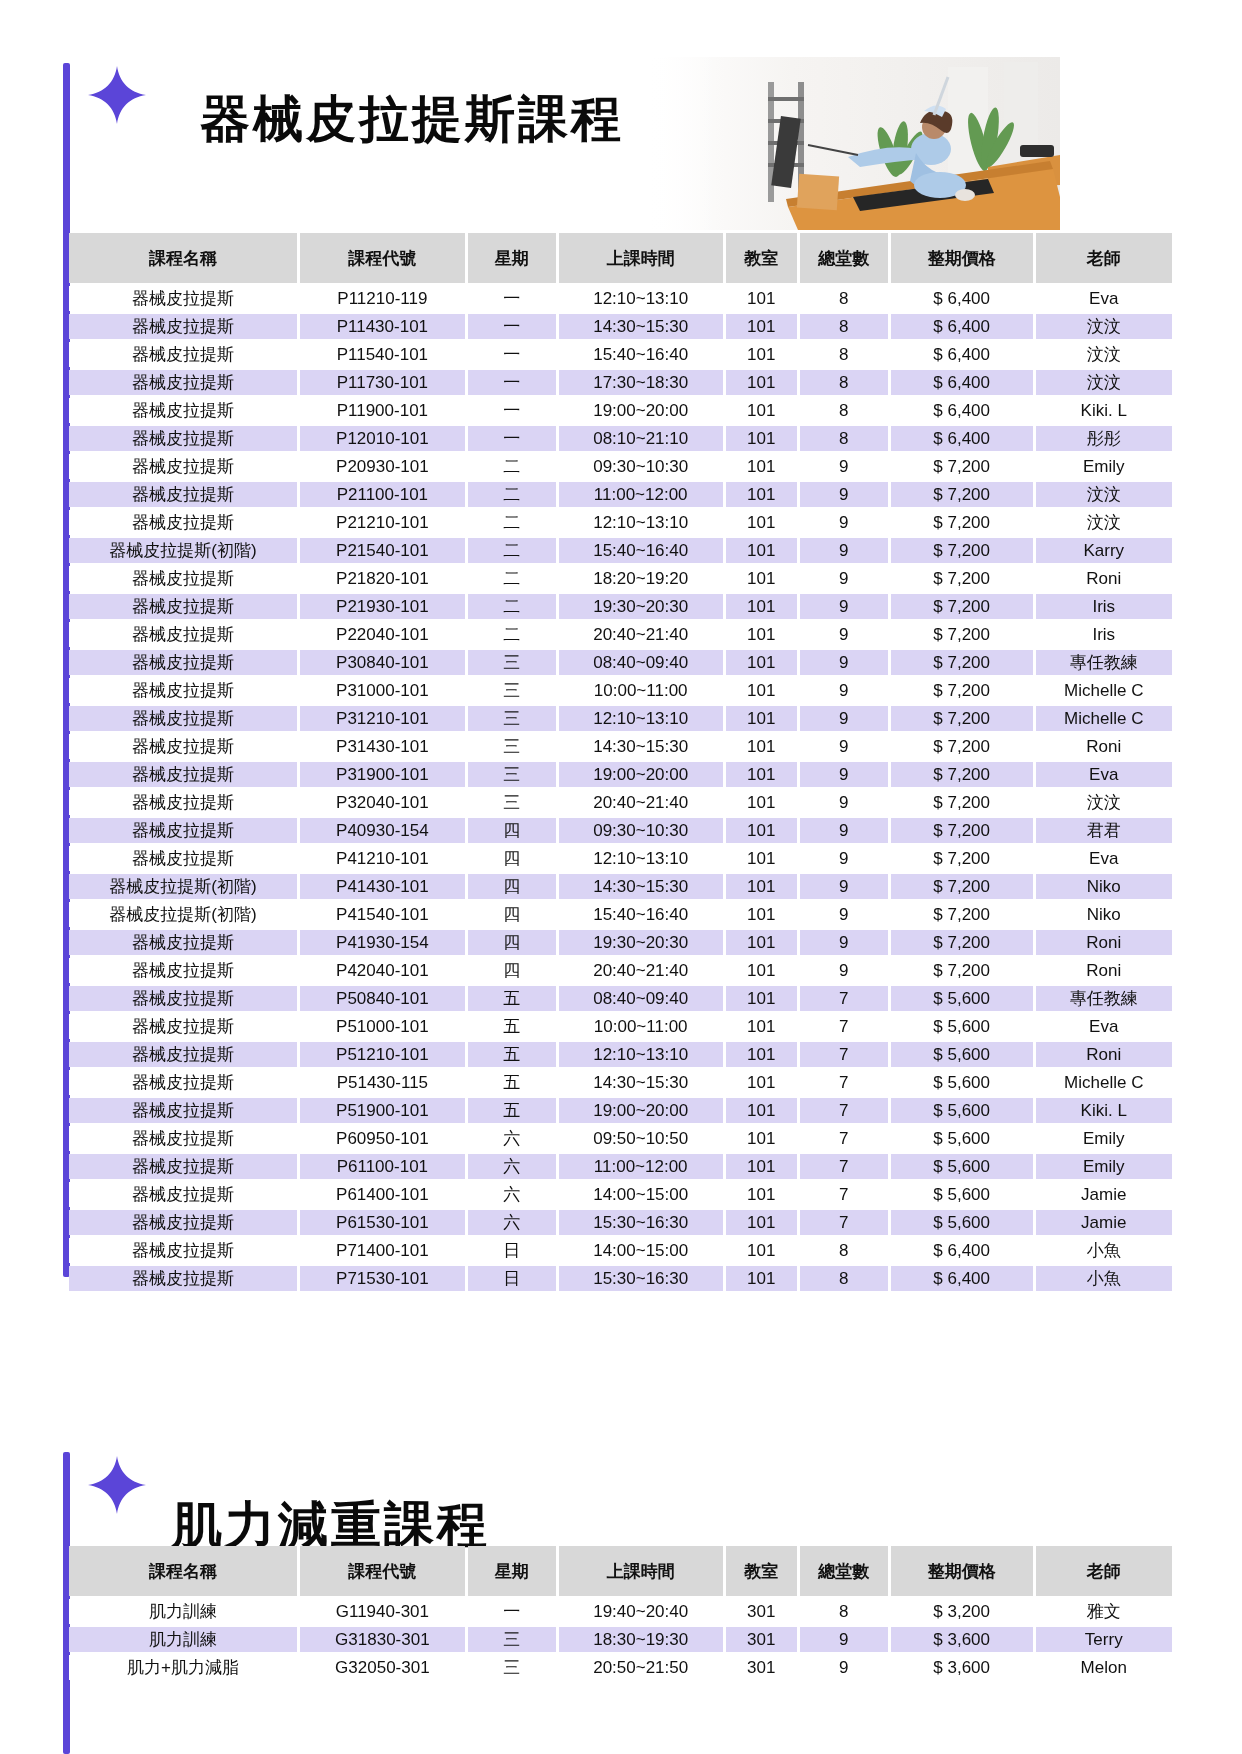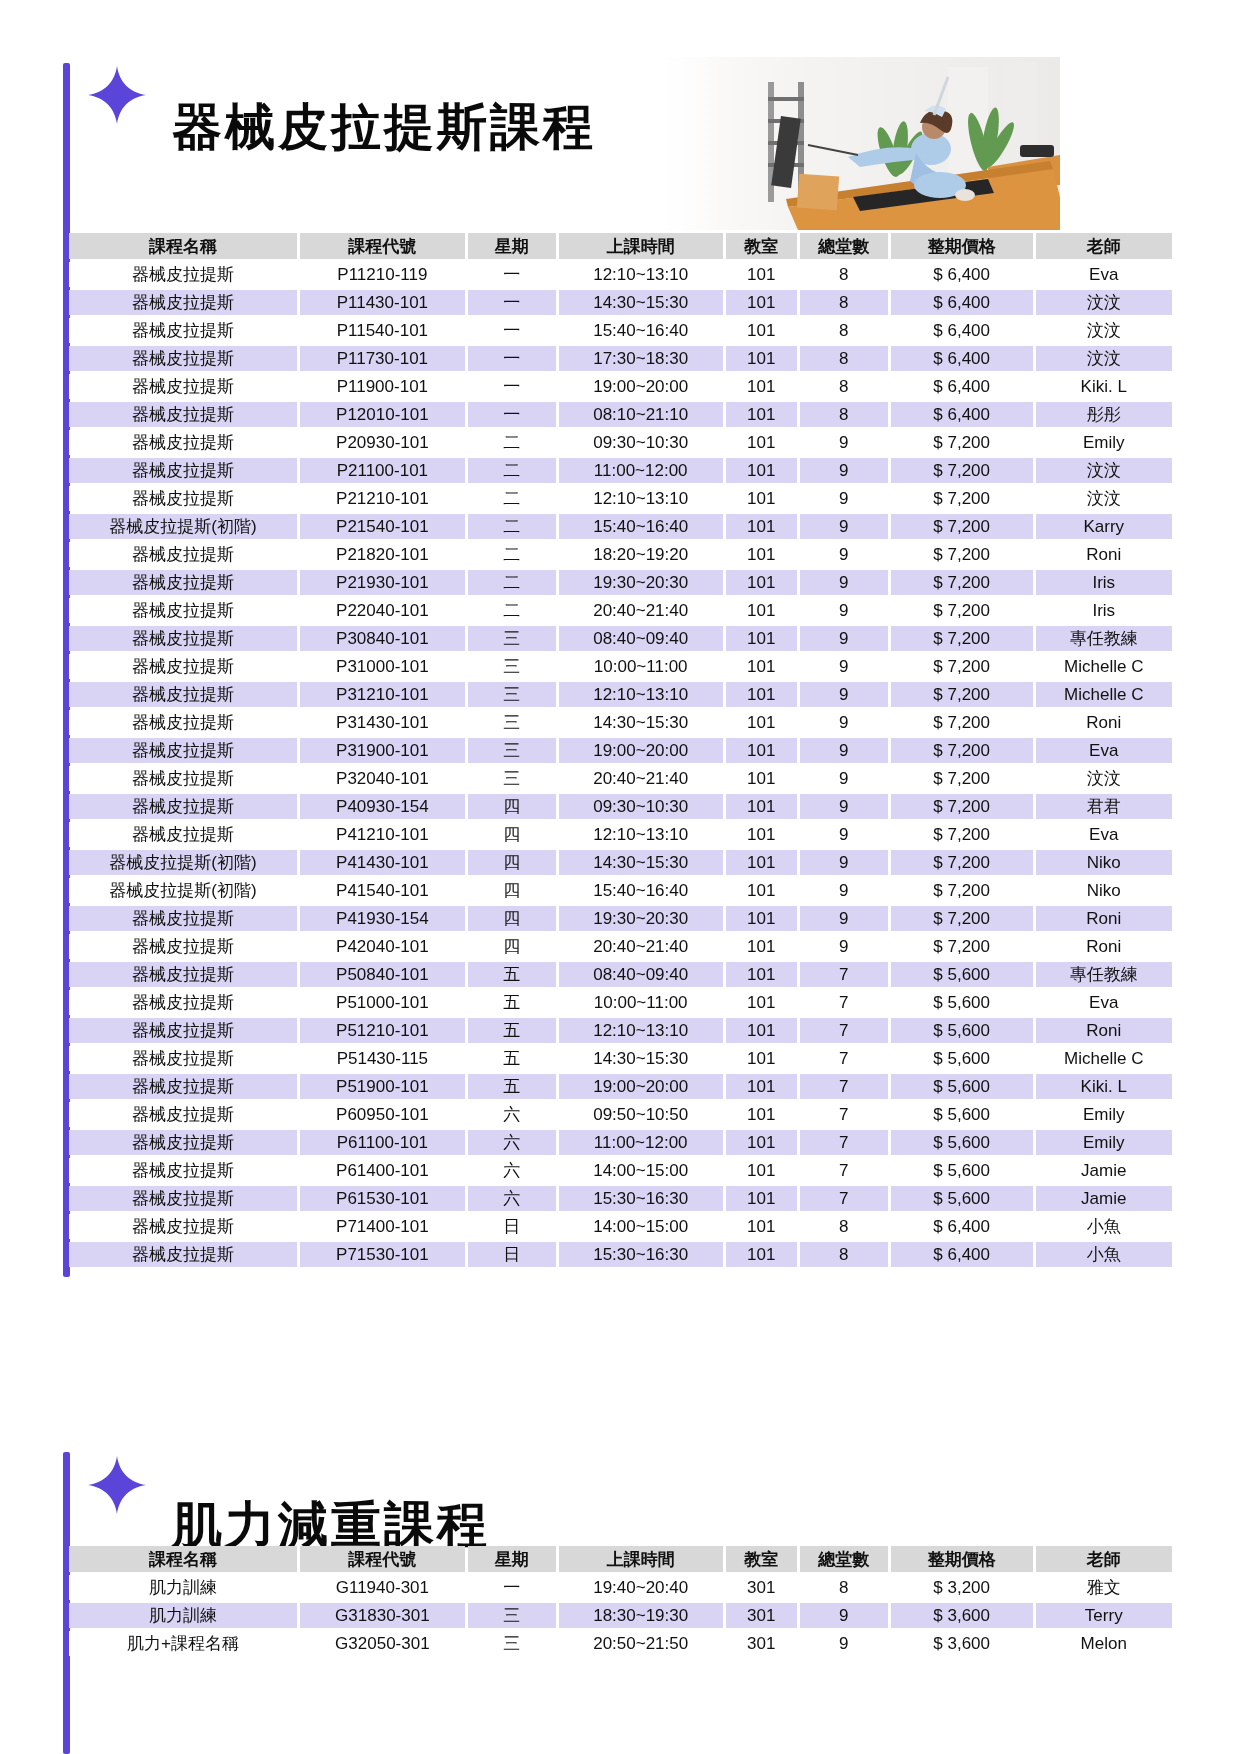--- a/index.html
+++ b/index.html
@@ -14,40 +14,40 @@
     position:absolute;left:63px;width:7px;
     background:#5b45d8;border-radius:2px;
   }
   #bar-1{top:63px;height:1214px;}
   #bar-2{top:1452px;height:302px;}
   .section-title{
     position:absolute;left:172px;
     font-size:50px;font-weight:bold;letter-spacing:3px;
     color:#0a0a0a;white-space:nowrap;
   }
-  #title-1{top:60px;}
+  #title-1{top:52px;margin-left:28px;}
   #title-2{top:1450px;}
   .diamond{position:absolute;left:88px;width:58px;height:58px;}
   #diamond-1{top:66px;}
   #diamond-2{top:1456px;}
   .photo{
     position:absolute;left:648px;top:57px;width:412px;height:173px;
     overflow:hidden;
   }
   table.schedule{
     position:absolute;left:66px;width:1109px;
     border-collapse:separate;border-spacing:3px;
     table-layout:fixed;
     font-size:17px;
   }
   #table-1{top:230px;}
   #table-2{top:1543px;}
   table.schedule th{
     background:#d8d8d8;font-weight:bold;height:26px;
-    text-align:center;padding:0 2px;font-size:17px;
+    text-align:center;padding:12px 2px;font-size:17px;
   }
   table.schedule td{
     height:25px;text-align:center;padding:0 2px;
     background:#ffffff;white-space:nowrap;overflow:hidden;
   }
   table.schedule tbody tr:nth-child(even) td{background:#dad4f4;}
   table.schedule th:nth-child(1),table.schedule td:nth-child(1){width:21.3%;}
   table.schedule th:nth-child(2),table.schedule td:nth-child(2){width:15.3%;}
   table.schedule th:nth-child(3),table.schedule td:nth-child(3){width:8%;}
   table.schedule th:nth-child(4),table.schedule td:nth-child(4){width:15.2%;}
@@ -544,21 +544,21 @@
         <td>肌力訓練</td>
         <td>G31830-301</td>
         <td>三</td>
         <td>18:30~19:30</td>
         <td>301</td>
         <td>9</td>
         <td>$ 3,600</td>
         <td>Terry</td>
       </tr>
       <tr>
-        <td>肌力+課程名稱</td>
+        <td>肌力+肌力減脂</td>
         <td>G32050-301</td>
         <td>三</td>
         <td>20:50~21:50</td>
         <td>301</td>
         <td>9</td>
         <td>$ 3,600</td>
         <td>Melon</td>
       </tr>
     </tbody>
 </table>

